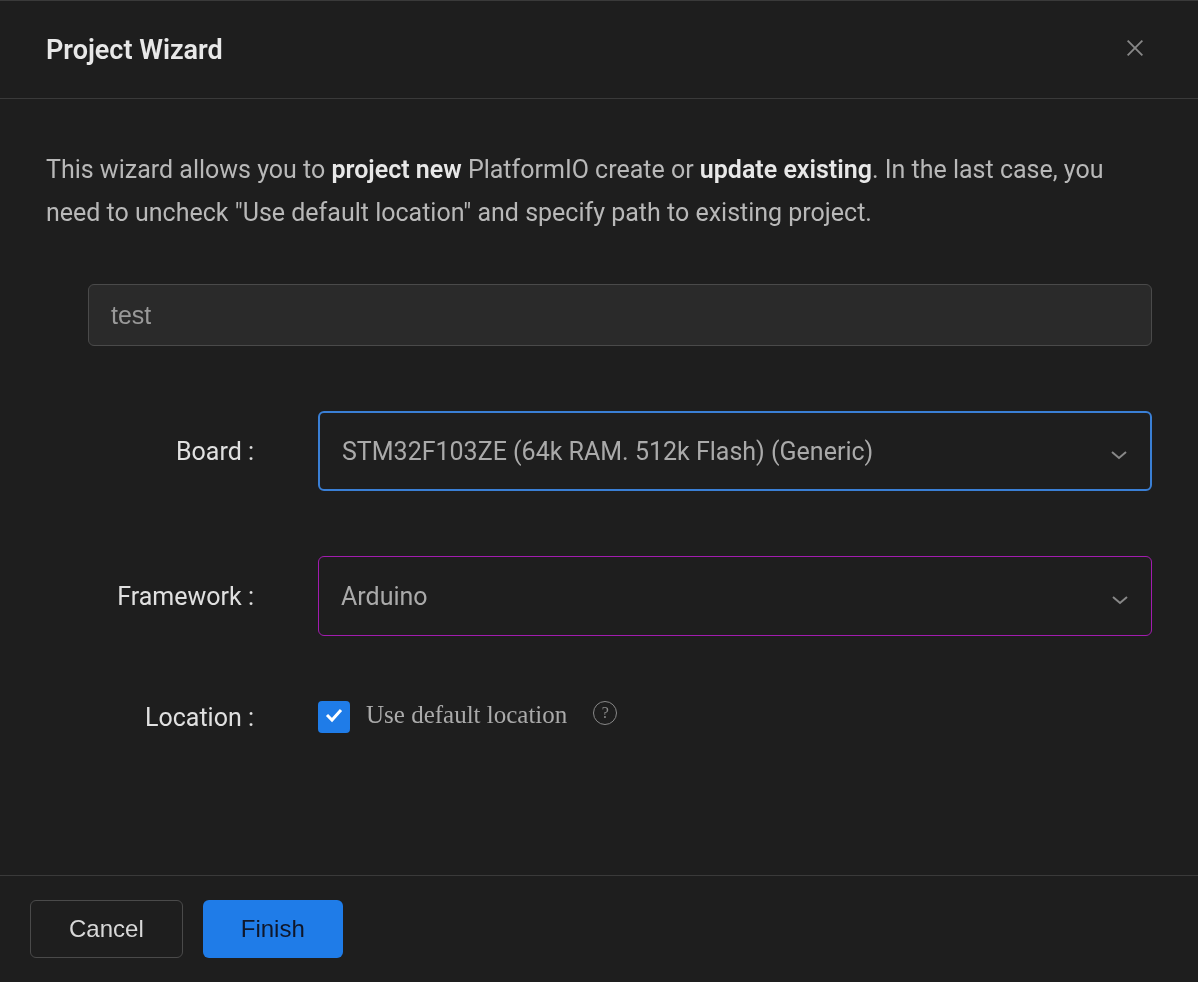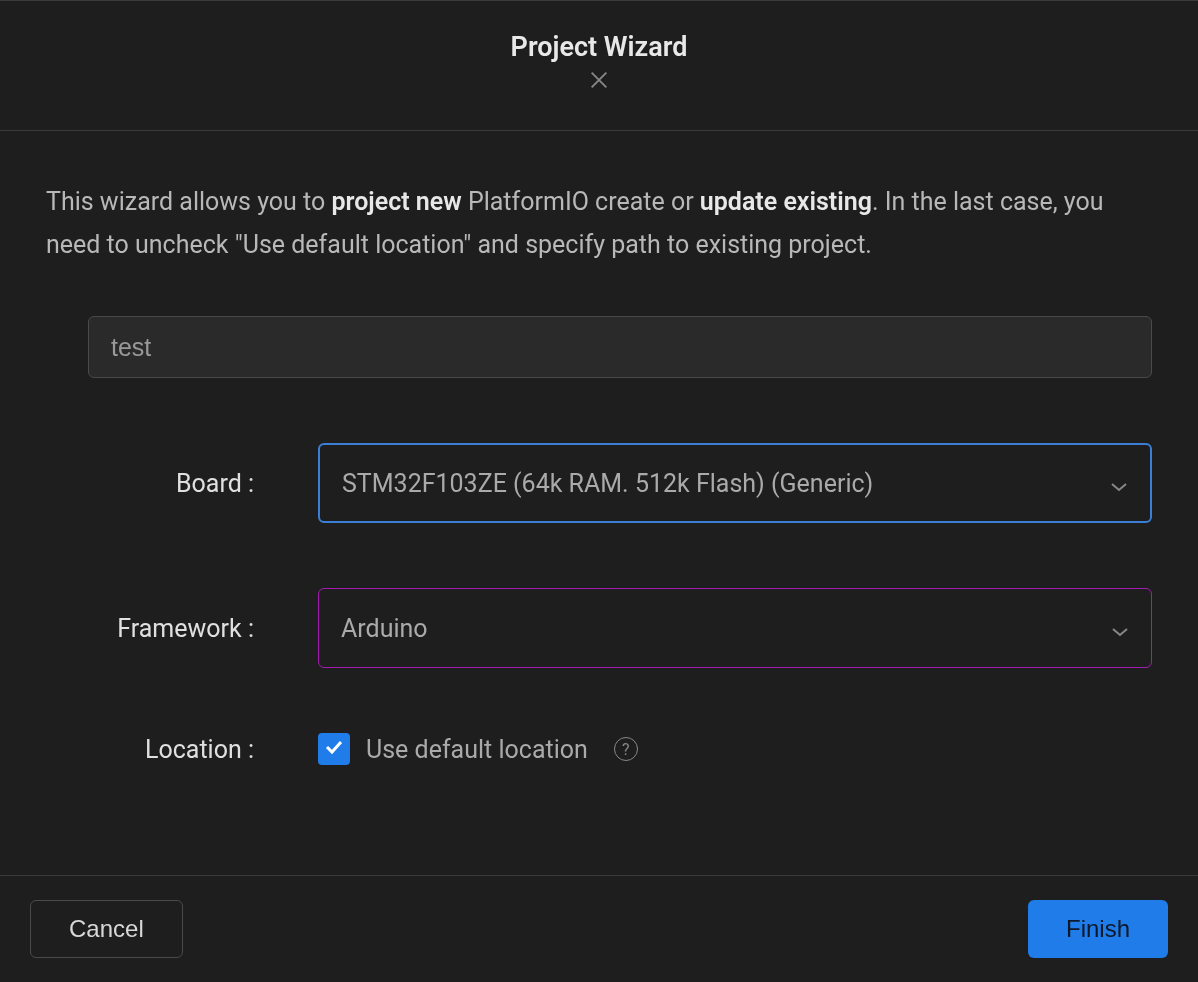--- a/index.html
+++ b/index.html
@@ -22,21 +22,20 @@
       display: flex;
       flex-direction: column;
       border-top: 1px solid #3a3a3a;
     }
     .modal-header {
       display: flex;
       align-items: center;
       justify-content: space-between;
       padding: 30px 46px 30px 46px;
       border-bottom: 1px solid #3a3a3a;
-      flex-direction: column;
     }
     .modal-title {
       font-size: 27px;
       font-weight: 600;
       color: #e8e8e8;
     }
     .close-btn {
       background: none;
       border: none;
       cursor: pointer;
@@ -115,22 +114,22 @@
     }
     .chevron-down svg {
       width: 18px;
       height: 10px;
       stroke: #888;
       stroke-width: 2;
       fill: none;
     }
     .checkbox-row {
       display: flex;
-      align-items: center;
       gap: 16px;
+      font-family: Liberation Serif, serif;
     }
     .checkbox {
       width: 32px;
       height: 32px;
       background: #1f7ce8;
       border-radius: 4px;
       display: flex;
       align-items: center;
       justify-content: center;
       cursor: pointer;
@@ -156,21 +155,21 @@
       border-radius: 50%;
       margin-left: 10px;
       font-size: 16px;
       color: #888;
       cursor: pointer;
     }
     .modal-footer {
       border-top: 1px solid #3a3a3a;
       padding: 24px 30px;
       display: flex;
-      justify-content: space-between;
+      justify-content: flex-start;
       gap: 20px;
     }
     .btn {
       padding: 14px 38px;
       font-size: 24px;
       border-radius: 6px;
       cursor: pointer;
       border: none;
     }
     .btn-secondary {

